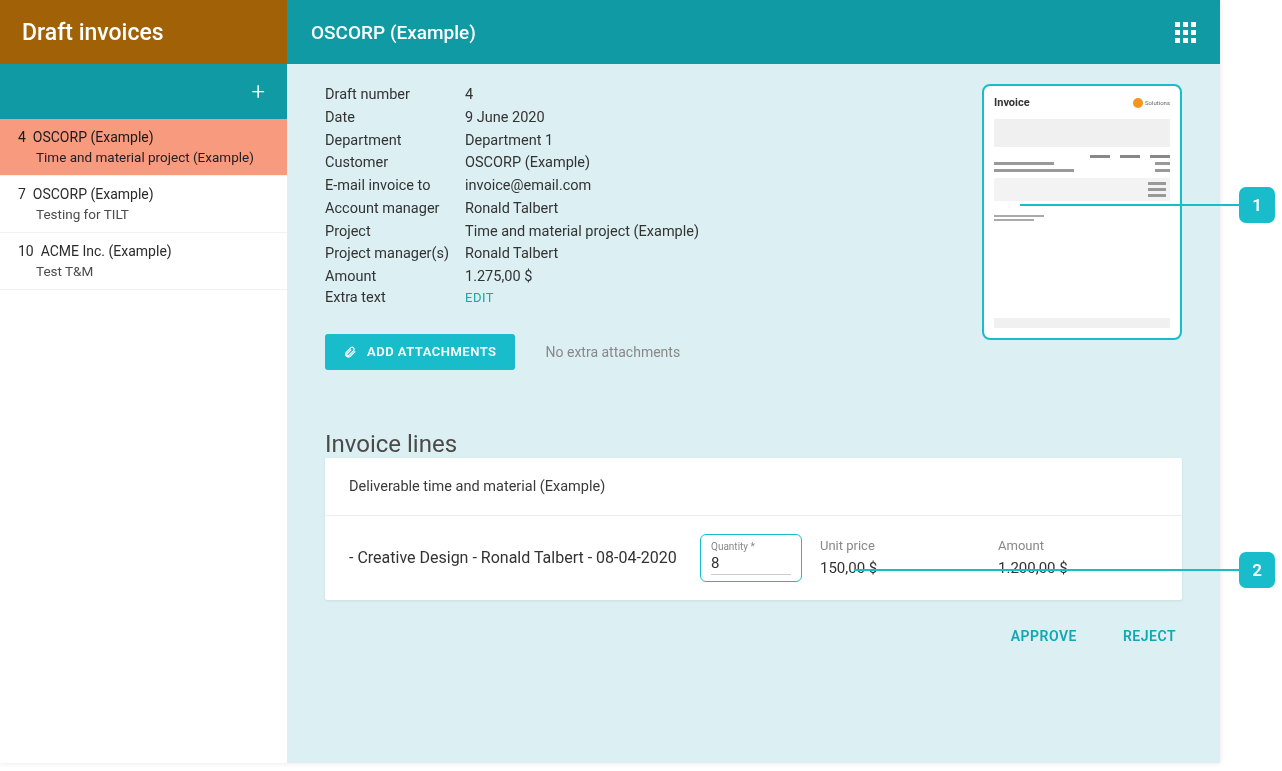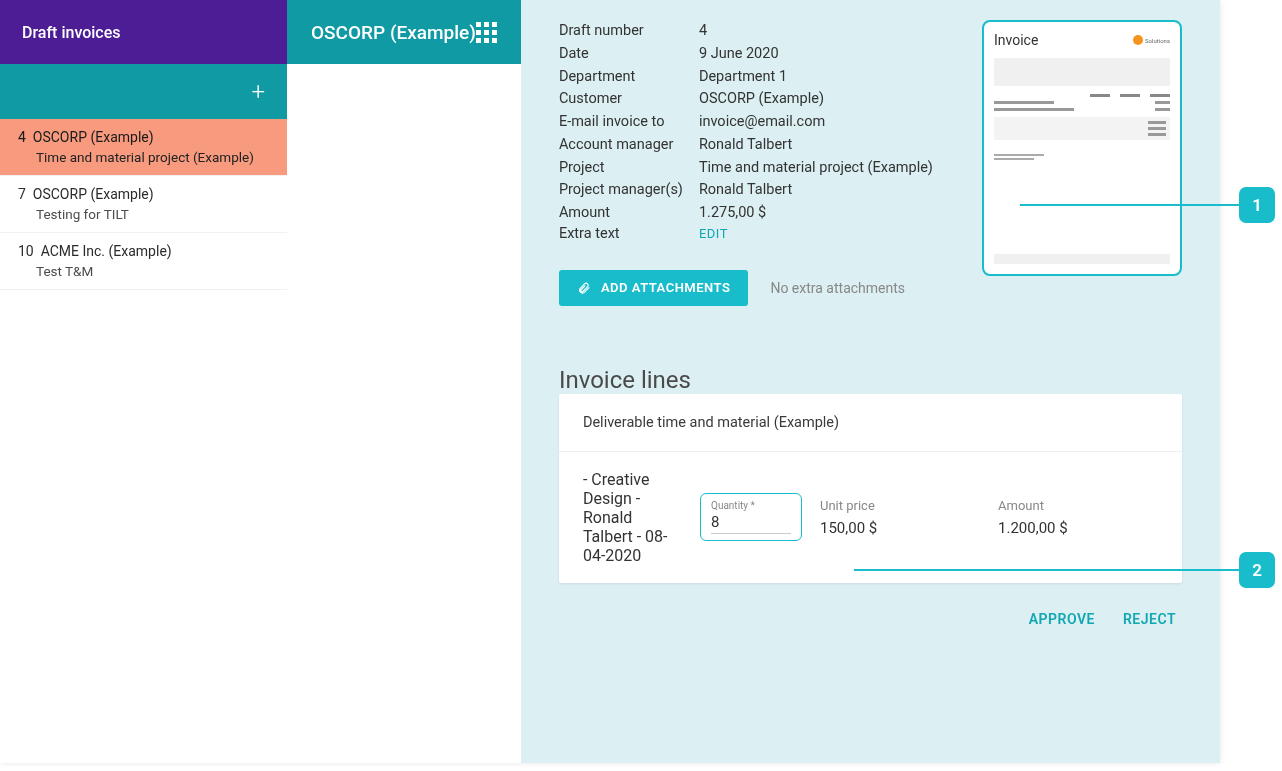--- a/index.html
+++ b/index.html
@@ -1,49 +1,49 @@
 <!DOCTYPE html>
 <html><head>
 <meta charset="utf-8">
 <style>
 *{box-sizing:border-box;margin:0;padding:0;font-family:-apple-system,BlinkMacSystemFont,"Segoe UI",Roboto,Arial,sans-serif}
 body{background:#fff;width:1282px;height:771px;position:relative;overflow:hidden}
 .app{display:flex;width:1220px;height:763px;box-shadow:0 0 6px rgba(0,0,0,.1)}
 .sidebar{width:287px;background:#fff;display:flex;flex-direction:column}
-.sidebar-head{background:#4c1d95;color:#fff;height:64px;display:flex;align-items:center;padding:12px 22px;font-size:16px;font-weight:500}
+.sidebar-head{background:#a16207;color:#fff;height:64px;display:flex;align-items:center;padding:12px 22px;font-size:23px;font-weight:500}
 .sidebar-add{background:#109aa4;height:55px;display:flex;align-items:center;justify-content:flex-end;padding:0 22px}
 .plus{color:#fff;font-size:24px;font-weight:300;cursor:pointer}
 .list{flex:1}
 .item{padding:10px 18px;cursor:pointer;border-bottom:1px solid #f1f1f1}
 .item.sel{background:#f79a7e}
 .item-row1{font-size:14px;color:#2b2b2b}
 .item.sel .item-row1{color:#1a1a1a}
 .item-row2{font-size:13.5px;color:#4c4c4c;margin-top:4px;padding-left:18px}
 .item.sel .item-row2{color:#222}
-.main{flex:1;display:flex;flex-direction:row}
+.main{flex:1;display:flex;flex-direction:column}
 .main-head{background:#109aa4;color:#fff;height:64px;display:flex;align-items:center;justify-content:space-between;padding:0 24px;font-size:19px;font-weight:500}
 .apps{display:grid;grid-template-columns:repeat(3,5px);grid-template-rows:repeat(3,5px);gap:3px;cursor:pointer}
 .apps span{background:#fff;width:5px;height:5px}
 .content{flex:1;background:#dceff2;padding:20px 38px;overflow:auto;position:relative}
 .tophalf{display:flex;gap:20px}
 .details{flex:1}
 .row{display:flex;font-size:14.5px;color:#3c3c3c;margin-bottom:1px;line-height:1.5}
 .row .k{width:140px;color:#333}
 .row .v{color:#333}
 .extra{display:flex;align-items:center;font-size:14.5px}
 .extra .k{width:140px;color:#333}
 .edit{color:#11a7b3;font-weight:400;font-size:13px;letter-spacing:.5px;cursor:pointer}
-.attach-row{display:flex;align-items:center;margin-top:28px;gap:22px}
+.attach-row{display:flex;align-items:center;margin-top:28px;gap:31px}
 .btn-attach{background:#18bccb;color:#fff;border:none;border-radius:3px;padding:10px 18px;font-size:13px;font-weight:600;letter-spacing:.5px;cursor:pointer;display:flex;align-items:center;gap:10px}
 .clip{width:14px;height:16px}
 .noatt{color:#888;font-size:14px}
 .preview-wrap{width:200px}
 .preview{border:2px solid #18bccb;border-radius:8px;background:#fff;padding:10px;height:256px;cursor:pointer;position:relative}
 .pv-head{display:flex;justify-content:space-between;align-items:center;margin-bottom:10px}
-.pv-title{font-size:14px;font-weight:400;color:#333}
+.pv-title{font-size:11px;font-weight:700;color:#333}
 .pv-logo{display:flex;align-items:center;gap:2px}
 .pv-logo-circle{width:10px;height:10px;border-radius:50%;background:#f7941e}
 .pv-logo-text{font-size:6px;color:#666}
 .pv-box{background:#f0f0f0;height:28px;margin-bottom:3px;position:relative}
 .pv-table-head{display:flex;justify-content:flex-end;gap:10px;margin-top:8px}
 .pv-th{width:20px;height:3px;background:#888}
 .pv-line{display:flex;justify-content:space-between;margin-top:4px}
 .pv-ld{width:60px;height:3px;background:#999}
 .pv-ln{width:15px;height:3px;background:#999}
 .pv-total-box{background:#f3f3f3;margin-top:6px;padding:4px;display:flex;flex-direction:column;align-items:flex-end;gap:3px}
@@ -55,21 +55,21 @@
 .lines-card{background:#fff;border-radius:2px;box-shadow:0 1px 3px rgba(0,0,0,.08)}
 .lines-head{padding:20px 24px;font-size:14.5px;color:#3a3a3a;border-bottom:1px solid #eee}
 .line-row{display:flex;align-items:center;padding:18px 24px;gap:18px}
 .line-desc{flex:1;font-size:16px;color:#333}
 .qty-wrap{border:1px solid #18bccb;border-radius:6px;padding:6px 10px 6px 10px;width:102px;position:relative}
 .qty-label{font-size:10px;color:#888;margin-bottom:0px}
 .qty-input{border:none;outline:none;border-bottom:1px solid #ccc;font-size:15px;width:100%;padding:2px 0;color:#333;background:transparent}
 .col{width:160px}
 .col-h{font-size:13px;color:#888;margin-bottom:6px}
 .col-v{font-size:15px;color:#333}
-.actions{display:flex;justify-content:flex-end;gap:28px;margin-top:28px;padding-right:6px}
+.actions{display:flex;justify-content:flex-end;gap:46px;margin-top:28px;padding-right:6px}
 .act{color:#11a7b3;font-weight:600;font-size:14px;letter-spacing:.5px;cursor:pointer}
 .callout{position:absolute;background:#18bccb;color:#fff;width:36px;height:36px;border-radius:7px;display:flex;align-items:center;justify-content:center;font-size:17px;font-weight:600}
 .conn{position:absolute;background:#18bccb;height:2px}
 </style>
 </head>
 <body>
 
 <div class="app">
   <div class="sidebar">
     <div class="sidebar-head">Draft invoices</div>

